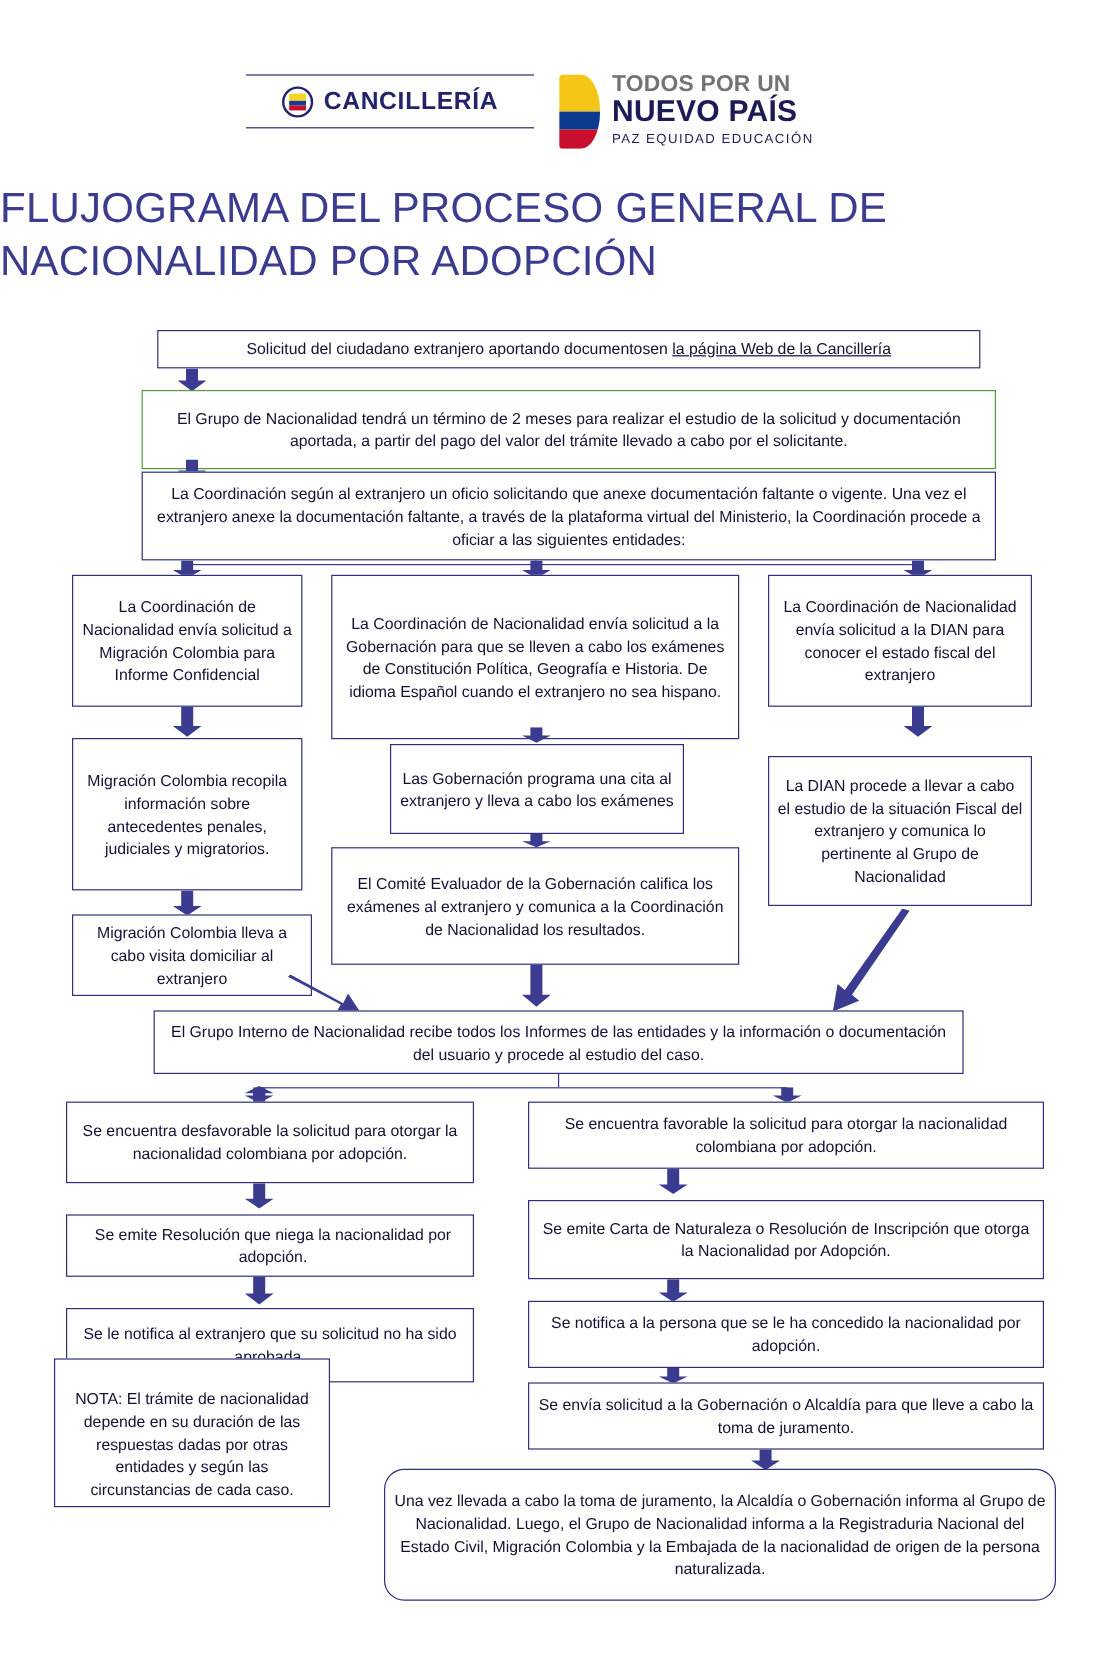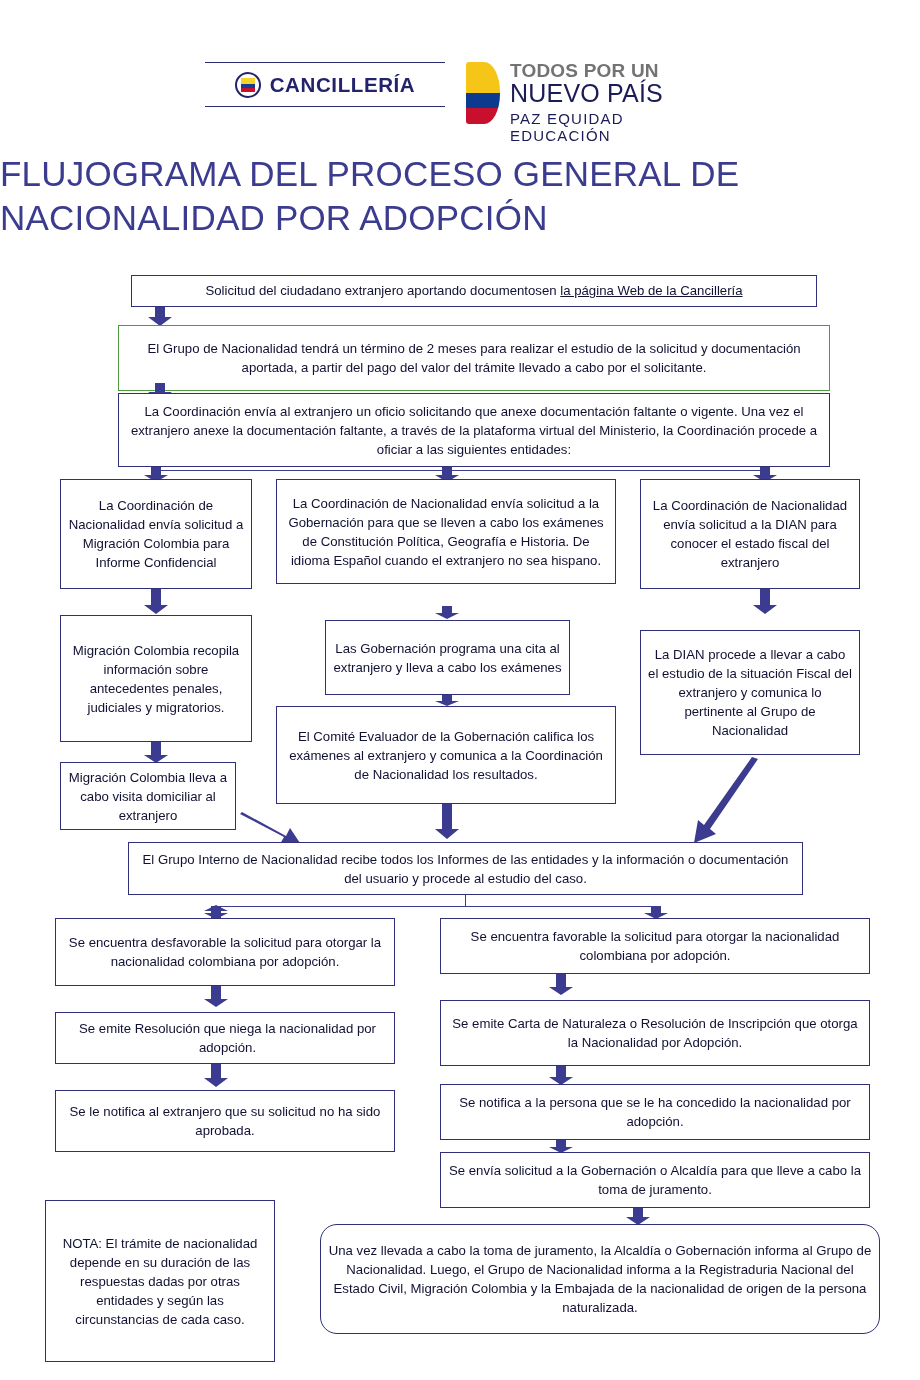--- a/index.html
+++ b/index.html
@@ -75,25 +75,25 @@
   }
   .gov-flag i { position: absolute; left: 0; width: 100%; display: block; }
   .gov-flag .f1 { top: 0; height: 31px; background: #f5c518; }
   .gov-flag .f2 { top: 31px; height: 15px; background: #0b3a8f; }
   .gov-flag .f3 { top: 46px; height: 16px; background: #c8102e; }
   .gov-text { position: absolute; left: 44px; top: 2px; }
   .gov-l1 {
     font-size: 19px; font-weight: bold; color: #737373; letter-spacing: 0.2px;
   }
   .gov-l2 {
-    font-size: 25px; font-weight: normal; color: #1b1b55; letter-spacing: 0.2px;
+    font-size: 25px; font-weight: bold; color: #1b1b55; letter-spacing: 0.2px;
     margin-top: -3px;
   }
   .gov-l3 {
-    font-size: 15px; color: #1b1b55; letter-spacing: 1.2px; margin-top: 2px;
+    font-size: 11px; color: #1b1b55; letter-spacing: 1.2px; margin-top: 2px;
   }
 
   
   .title {
     position: absolute;
     left: 0; top: 152px; width: 920px;
     text-align: left;
     font-size: 35px;
     line-height: 44px;
     color: #3b3b8f;
@@ -185,21 +185,21 @@
   <span>El Grupo de Nacionalidad tendrá un término de 2 meses para realizar el estudio de la solicitud y documentación aportada, a partir del pago del valor del trámite llevado a cabo por el solicitante.</span>
 </div>
 
 <div class="arrow" style="left:147px; top:383px;">
   <svg width="26" height="18" viewBox="0 0 26 18">
       <path d="M8 0 H18 V9 H25 L13 17 L1 9 H8 Z" fill="#3b3b8f"></path>
     </svg>
 </div>
 
 <div class="box" style="left:118px; top:393px; width:712px; height:74px;">
-  <span>La Coordinación  envía al  extranjero un oficio solicitando que anexe documentación faltante o vigente. Una vez el extranjero anexe la documentación faltante, a través de la plataforma virtual del Ministerio, la Coordinación procede a oficiar a las siguientes entidades:</span>
+  <span>La Coordinación  según al  extranjero un oficio solicitando que anexe documentación faltante o vigente. Una vez el extranjero anexe la documentación faltante, a través de la plataforma virtual del Ministerio, la Coordinación procede a oficiar a las siguientes entidades:</span>
 </div>
 
 <div class="conn" style="left:155px; top:470px; width:610px; height:1px;"></div>
 <div class="conn" style="left:155px; top:470px; width:1px; height:8px;"></div>
 <div class="conn" style="left:446px; top:467px; width:1px; height:11px;"></div>
 <div class="conn" style="left:764px; top:470px; width:1px; height:8px;"></div>
 
 <div class="arrow" style="left:143px; top:467px;">
   <svg width="26" height="16" viewBox="0 0 26 16">
       <path d="M8 0 H18 V8 H25 L13 15 L1 8 H8 Z" fill="#3b3b8f"></path>
@@ -213,21 +213,21 @@
 <div class="arrow" style="left:752px; top:467px;">
   <svg width="26" height="16" viewBox="0 0 26 16">
       <path d="M8 0 H18 V8 H25 L13 15 L1 8 H8 Z" fill="#3b3b8f"></path>
     </svg>
 </div>
 
 <div class="box" style="left:60px; top:479px; width:192px; height:110px;">
   <span>La Coordinación de Nacionalidad envía solicitud a Migración Colombia para Informe Confidencial</span>
 </div>
 
-<div class="box" style="left:276px; top:479px; width:340px; height:105px;">
+<div class="box" style="left:276px; top:479px; width:340px; height:137px;">
   <span>La Coordinación de Nacionalidad envía solicitud a la Gobernación para que se lleven a cabo los exámenes de Constitución Política, Geografía e Historia. De idioma Español cuando el extranjero no sea hispano.</span>
 </div>
 
 <div class="box" style="left:640px; top:479px; width:220px; height:110px;">
   <span>La Coordinación de Nacionalidad envía solicitud a la DIAN para conocer el estado fiscal del extranjero</span>
 </div>
 
 <div class="arrow" style="left:143px; top:589px;">
   <svg width="26" height="26" viewBox="0 0 26 26">
       <path d="M8 0 H18 V16 H25 L13 25 L1 16 H8 Z" fill="#3b3b8f"></path>
@@ -261,21 +261,21 @@
       <path d="M8 0 H18 V13 H25 L13 21 L1 13 H8 Z" fill="#3b3b8f"></path>
     </svg>
 </div>
 
 <div class="arrow" style="left:434px; top:695px;">
   <svg width="26" height="12" viewBox="0 0 26 12">
       <path d="M8 0 H18 V6 H25 L13 11 L1 6 H8 Z" fill="#3b3b8f"></path>
     </svg>
 </div>
 
-<div class="box" style="left:60px; top:762px; width:176px; height:68px;justify-content:center;">
+<div class="box" style="left:60px; top:762px; width:200px; height:68px;justify-content:center;">
   <span>Migración Colombia lleva a cabo visita domiciliar al extranjero</span>
 </div>
 
 <div class="box" style="left:276px; top:706px; width:340px; height:98px;">
   <span>El Comité Evaluador de la Gobernación califica los exámenes al extranjero y comunica a la Coordinación de Nacionalidad los resultados.</span>
 </div>
 
 <div class="arrow" style="left:240px; top:806px;">
   <svg width="70" height="42" viewBox="0 0 70 42">
     <path d="M2 6 L46 30 L50 22 L62 40 L40 38 L44 31 L0 8 Z" fill="#3b3b8f"></path>
@@ -372,19 +372,19 @@
 <div class="box" style="left:440px; top:1152px; width:430px; height:56px;">
   <span>Se envía solicitud a la Gobernación o Alcaldía para que lleve a cabo la toma de juramento.</span>
 </div>
 
 <div class="arrow" style="left:625px; top:1208px;">
   <svg width="26" height="18" viewBox="0 0 26 18">
       <path d="M8 0 H18 V9 H25 L13 17 L1 9 H8 Z" fill="#3b3b8f"></path>
     </svg>
 </div>
 
-<div class="box" style="left:45px; top:1200px; width:230px; height:162px;">
+<div class="box" style="left:45px; top:1132px; width:230px; height:124px;align-items:flex-end;">
   <span>NOTA: El trámite de nacionalidad depende en su duración de las respuestas dadas por otras entidades y según las circunstancias de cada caso.</span>
 </div>
 
 <div class="box" style="left:320px; top:1224px; width:560px; height:110px;border-radius:17px;">
   <span>Una vez llevada a cabo la toma de juramento, la Alcaldía o Gobernación informa al Grupo de Nacionalidad. Luego, el Grupo de Nacionalidad informa a la Registraduria Nacional del Estado Civil, Migración Colombia y la Embajada de la nacionalidad de origen de la persona naturalizada.</span>
 </div>
 
 </body></html>

